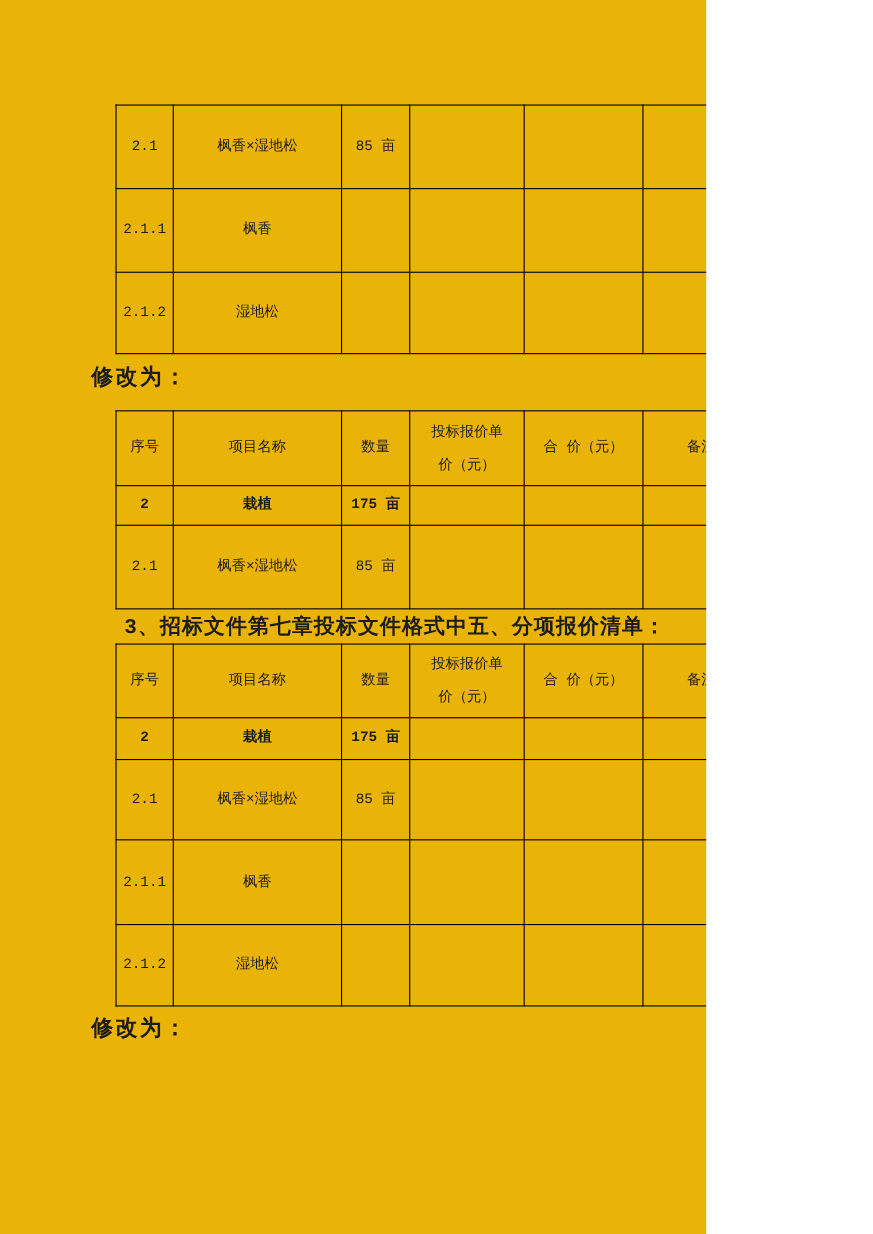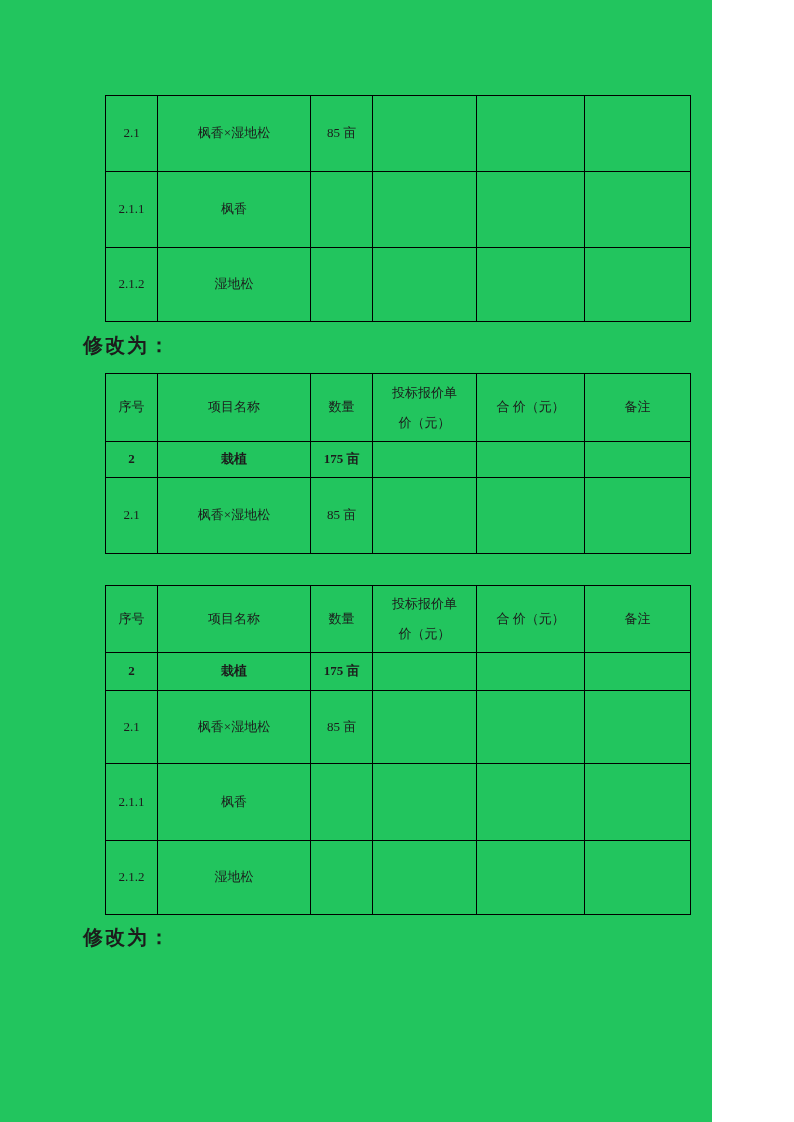--- a/index.html
+++ b/index.html
@@ -1,22 +1,22 @@
 <!DOCTYPE html>
 <html><head>
 <meta charset="utf-8">
 <style>
   * { margin: 0; padding: 0; box-sizing: border-box; }
   html, body { background: #ffffff; }
   .page {
     position: relative;
-    width: 712px;
+    width: 642px;
     height: 1122px;
-    background: #22c55e;
-    font-family: Liberation Serif, serif;
+    background: #eab308;
+    font-family: Liberation Mono, monospace;
     color: #1c1c1c;
     overflow: hidden;
   }
   table.doc {
     position: absolute;
     left: 105px;
     border-collapse: collapse;
     table-layout: fixed;
     width: 585px;
   }
@@ -132,20 +132,21 @@
         <td>2.1</td>
         <td>枫香×湿地松</td>
         <td>85 亩</td>
         <td></td>
         <td></td>
         <td></td>
       </tr>
     </tbody>
   </table>
 
+  <p class="section-heading">3、招标文件第七章投标文件格式中五、分项报价清单：</p>
 
   <table class="doc t3">
     <colgroup>
       <col style="width:52px">
         <col style="width:153px">
         <col style="width:62px">
       <col style="width:104px">
         <col style="width:108px">
         <col style="width:106px">
     </colgroup>

